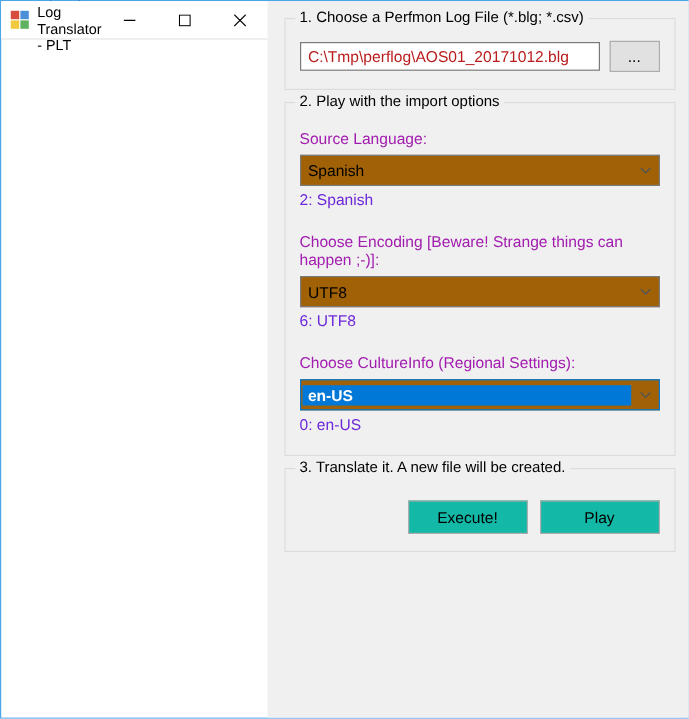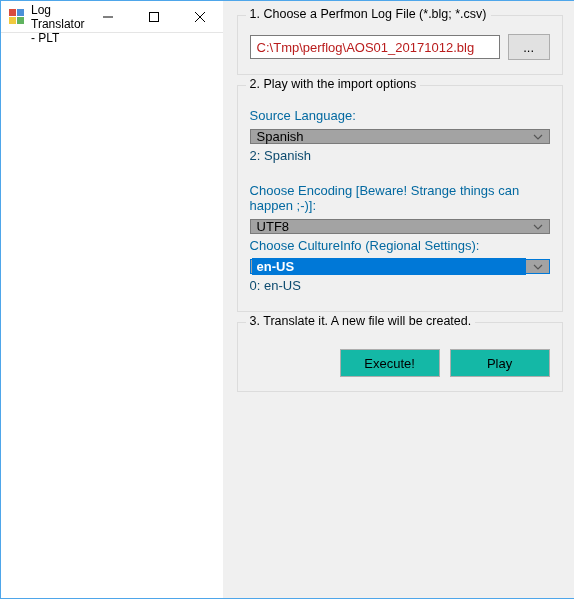--- a/index.html
+++ b/index.html
@@ -107,28 +107,28 @@
       display: flex;
       align-items: center;
       justify-content: center;
     }
     .options-group {
       padding-top: 22px;
       padding-bottom: 18px;
     }
     .field-label {
       font-size: 13px;
-      color: #0369a1;
+      color: #a21caf;
       margin-bottom: 6px;
     }
     .combobox {
       width: 300px;
-      height: 15px;
+      height: 26px;
       border: 1px solid #7a7a7a;
-      background: #a3a3a3;
+      background: #a16207;
       display: flex;
       align-items: center;
       position: relative;
       margin-bottom: 4px;
     }
     .combobox-value {
       flex: 1;
       padding: 0 6px;
       font-size: 13px;
     }
@@ -149,21 +149,21 @@
       align-items: center;
       justify-content: center;
       border-left: 0px solid #ccc;
     }
     .combobox-arrow svg {
       width: 10px;
       height: 6px;
     }
     .info-text {
       font-size: 13px;
-      color: #0c4a6e;
+      color: #6d28d9;
       margin-bottom: 20px;
     }
     .info-text:last-child {
       margin-bottom: 0;
     }
     .button-row {
       display: flex;
       justify-content: flex-end;
       gap: 10px;
       margin-top: 8px;
@@ -240,20 +240,21 @@
 
       <div class="field-label">Choose Encoding [Beware! Strange things can happen ;-)]:</div>
       <div class="combobox">
         <div class="combobox-value">UTF8</div>
         <div class="combobox-arrow">
           <svg viewBox="0 0 10 6">
               <polyline points="1,1 5,5 9,1" fill="none" stroke="#555" stroke-width="1.2"></polyline>
             </svg>
         </div>
       </div>
+      <div class="info-text">6: UTF8</div>
 
       <div class="field-label">Choose CultureInfo (Regional Settings):</div>
       <div class="combobox focused">
         <div class="combobox-value selected">en-US</div>
         <div class="combobox-arrow">
           <svg viewBox="0 0 10 6">
               <polyline points="1,1 5,5 9,1" fill="none" stroke="#555" stroke-width="1.2"></polyline>
             </svg>
         </div>
       </div>

